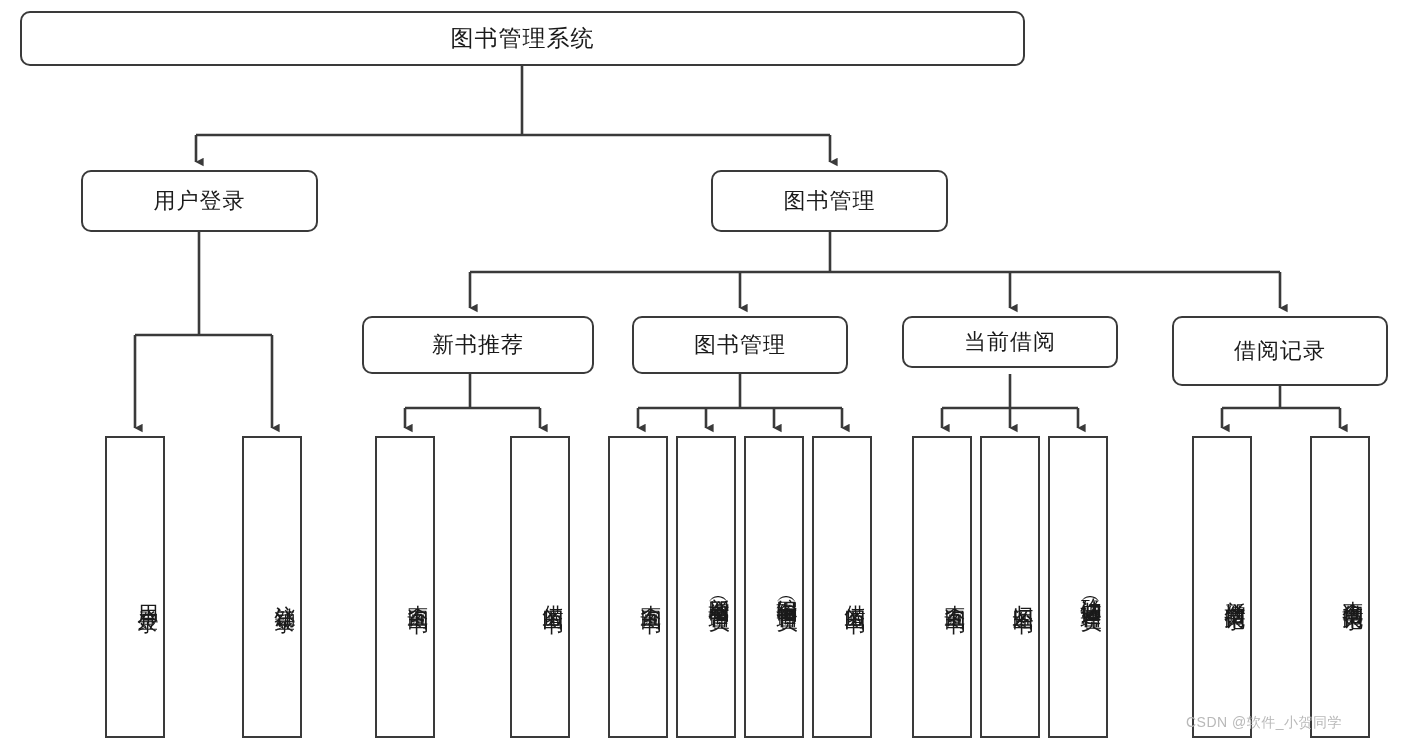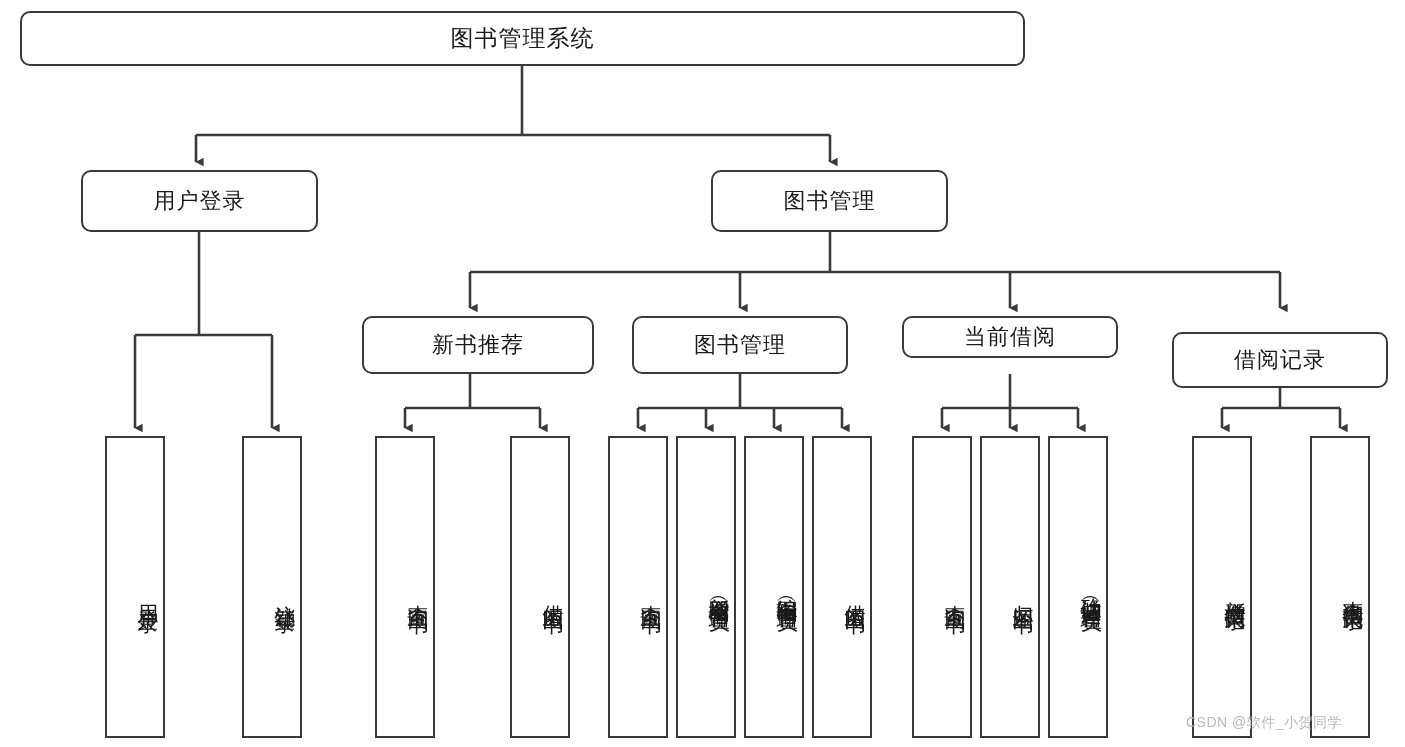--- a/index.html
+++ b/index.html
@@ -117,23 +117,23 @@
   <div class="node h root" style="left:20px;top:11px;width:1005px;height:55px;">图书管理系统</div>
 
   <div class="node h" style="left:81px;top:170px;width:237px;height:62px;">用户登录</div>
 
   <div class="node h" style="left:711px;top:170px;width:237px;height:62px;text-align:right;">图书管理</div>
 
   <div class="node h" style="left:362px;top:316px;width:232px;height:58px;">新书推荐</div>
 
   <div class="node h" style="left:632px;top:316px;width:216px;height:58px;">图书管理</div>
 
-  <div class="node h" style="left:902px;top:316px;width:216px;height:42px;">当前借阅</div>
+  <div class="node h" style="left:902px;top:316px;width:216px;height:52px;">当前借阅</div>
 
-  <div class="node h" style="left:1172px;top:332px;width:216px;height:56px;">借阅记录</div>
+  <div class="node h" style="left:1172px;top:316px;width:216px;height:70px;">借阅记录</div>
 
   <div class="node v" style="left:105px;top:436px;width:60px;height:302px;">用户登录</div>
 
   <div class="node v" style="left:242px;top:436px;width:60px;height:302px;">注销登录</div>
 
   <div class="node v" style="left:375px;top:436px;width:60px;height:302px;">查询图书</div>
 
   <div class="node v" style="left:510px;top:436px;width:60px;height:302px;">借阅图书</div>
 
   <div class="node v" style="left:608px;top:436px;width:60px;height:302px;">查询图书</div>

